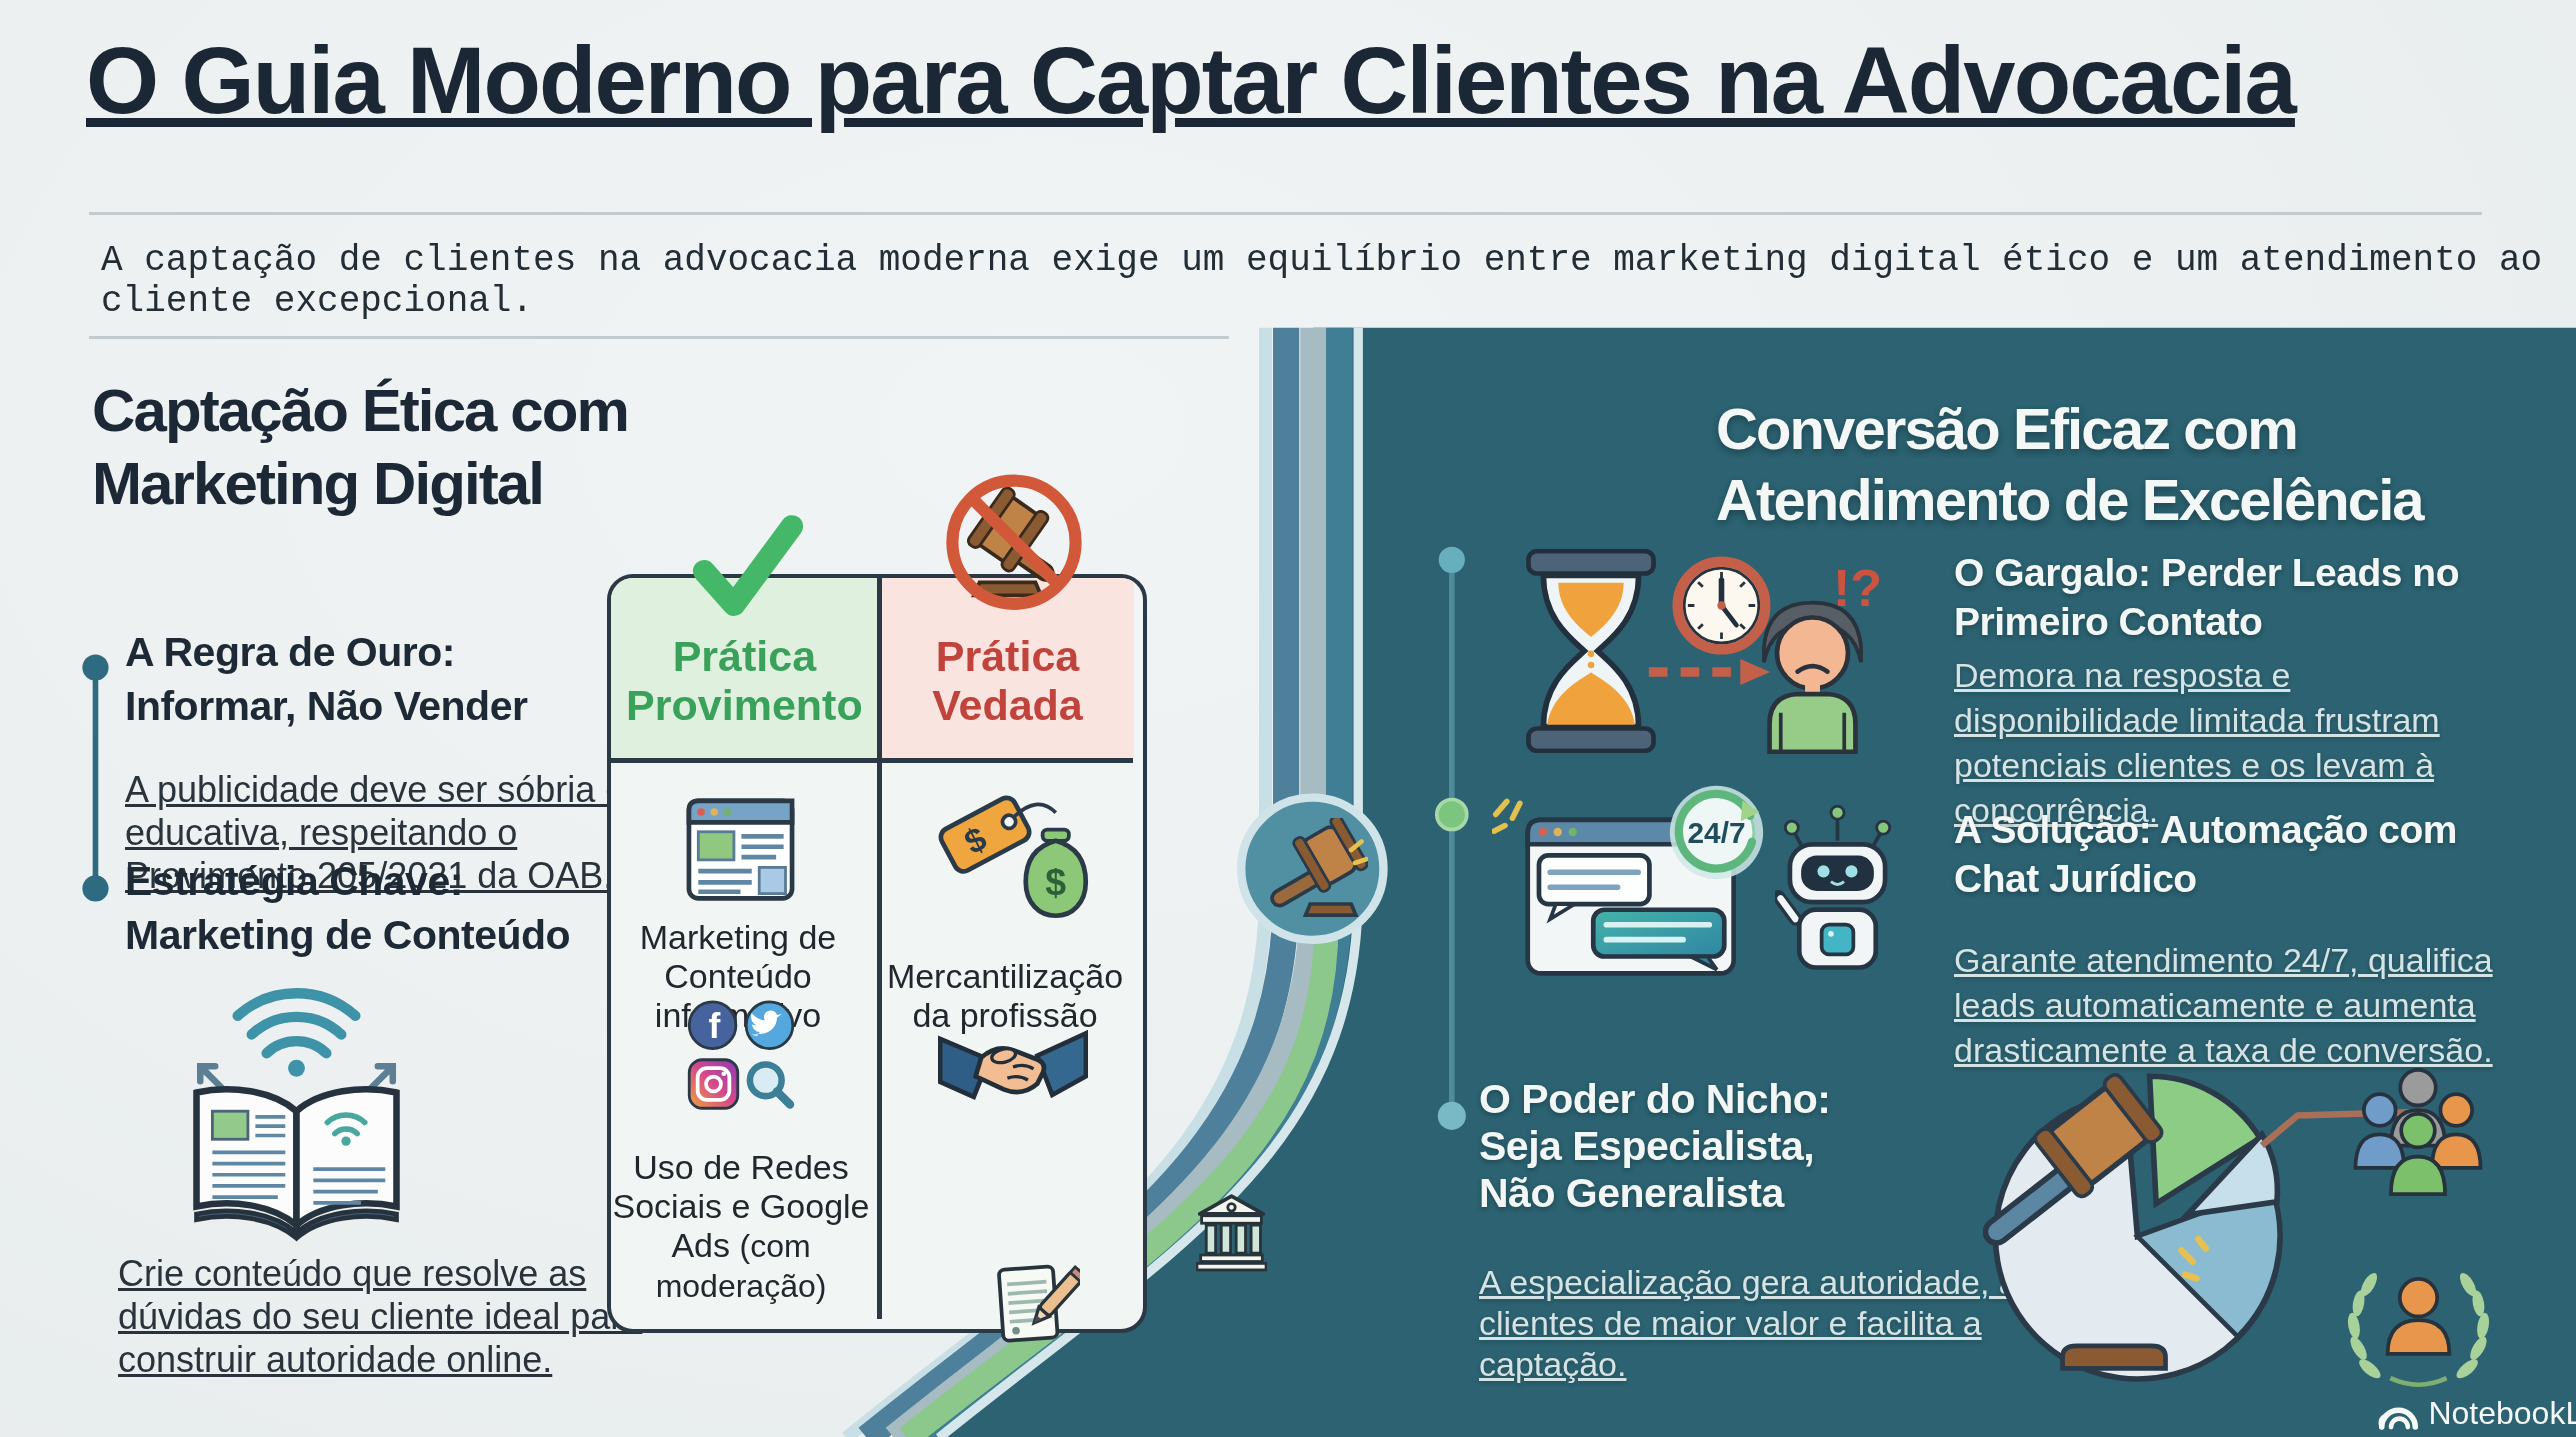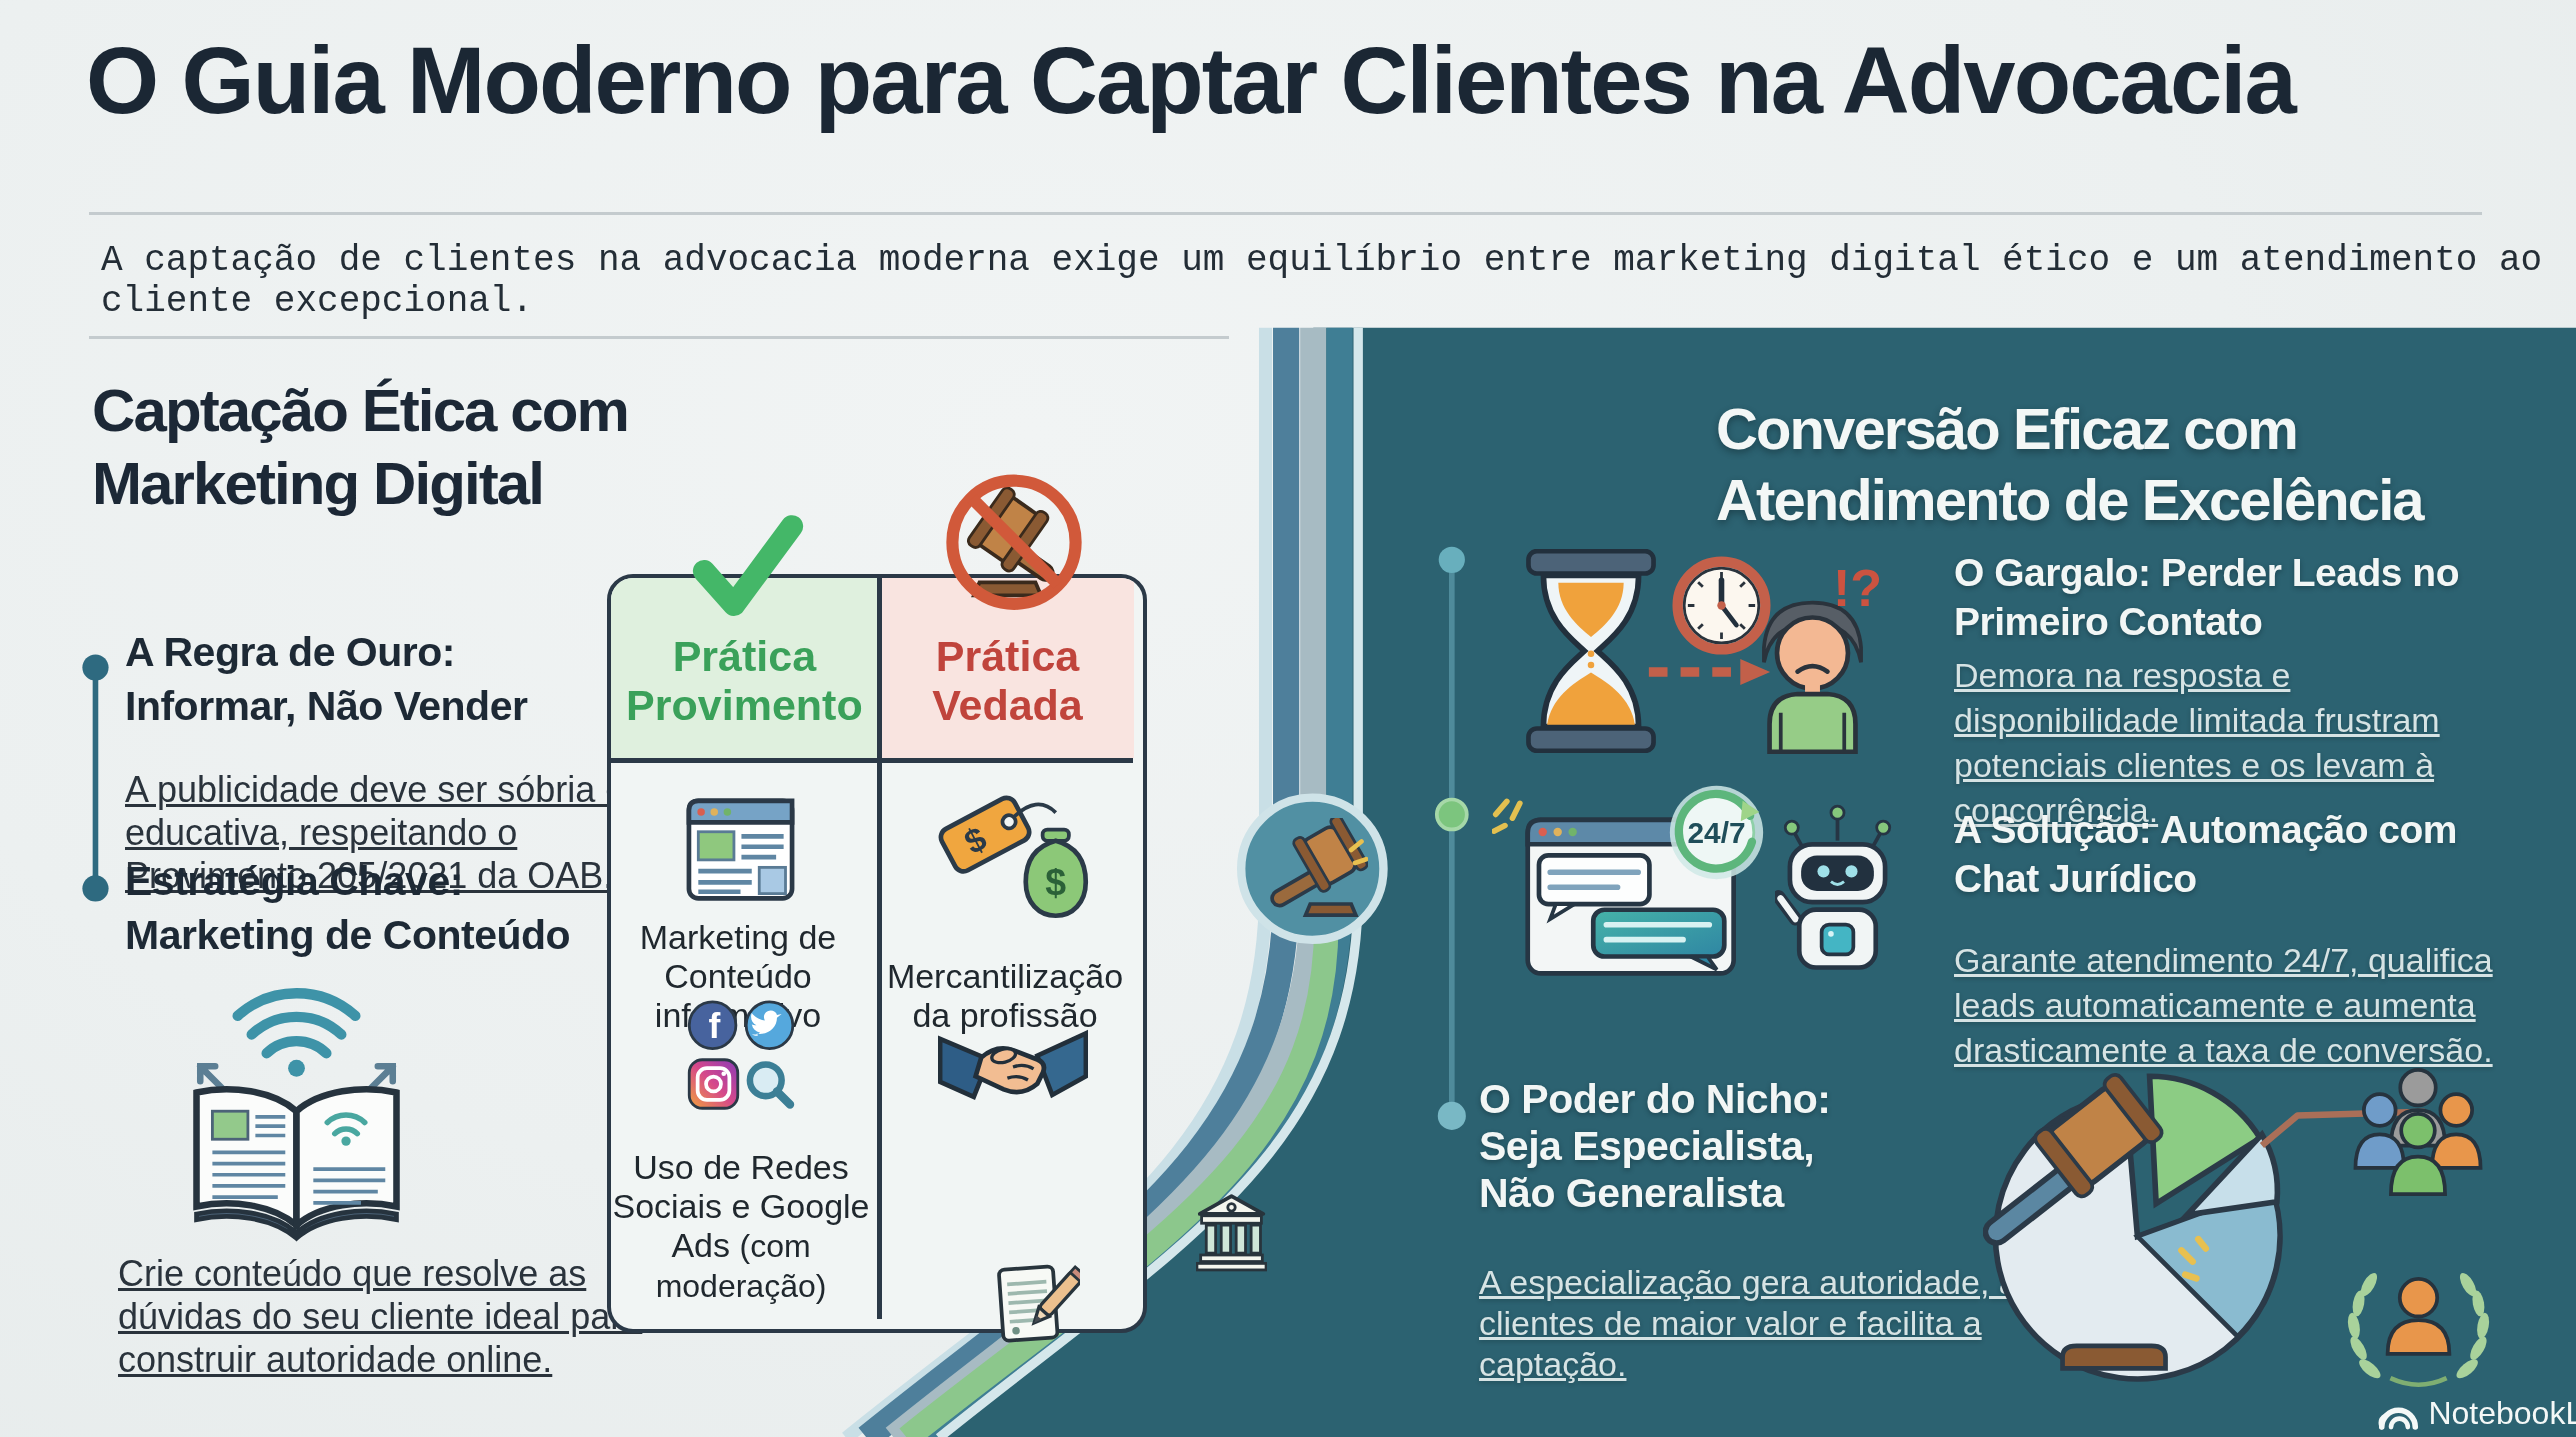--- a/index.html
+++ b/index.html
@@ -2,21 +2,21 @@
 <html style="font-size:15px"><head>
 <meta charset="utf-8">
 <style>
   html,body{margin:0;padding:0;background:#d8dde0;}
   #canvas{
     position:relative;width:2576px;height:1438px;overflow:hidden;
     background:radial-gradient(ellipse at 40% 30%, #f1f4f4 0%, #ecf0f0 55%, #e6ebeb 100%);
     font-family:"Liberation Sans", sans-serif;color:#1c2836;
   }
   .abs{position:absolute;}
-  .ttl{font-weight:700;color:#1b2734;letter-spacing:-1.9px;}
+  .ttl{font-weight:700;color:#1b2734;letter-spacing:-1.9px;text-decoration:underline;}
   .hline{background:#c4cbce;}
   .sec-head{font-weight:700;color:#1c2836;font-size:60px;line-height:73px;letter-spacing:-1.9px;}
   .sec-head-light{font-weight:700;color:#f3f7f6;font-size:58px;line-height:71px;letter-spacing:-1.9px;text-shadow:0 2.8px 7.5px rgba(10,30,38,.45);}
   .item-title{font-weight:700;font-size:41px;line-height:54px;letter-spacing:-0.5px;color:#1d2935;}
   .item-title.light{color:#f2f6f5;text-shadow:0 1.9px 5.6px rgba(10,30,38,.4);}
   .item-body{font-size:36px;line-height:43px;color:#2a333c;text-decoration:underline;}
   .item-body.light{color:#d6e3e4;text-shadow:0 1.9px 4.7px rgba(10,30,38,.3);}
   .line{display:block;}
   .cap{font-size:34px;line-height:39px;color:#20282e;text-align:center;}
   .cap .note{font-size:32px;}

